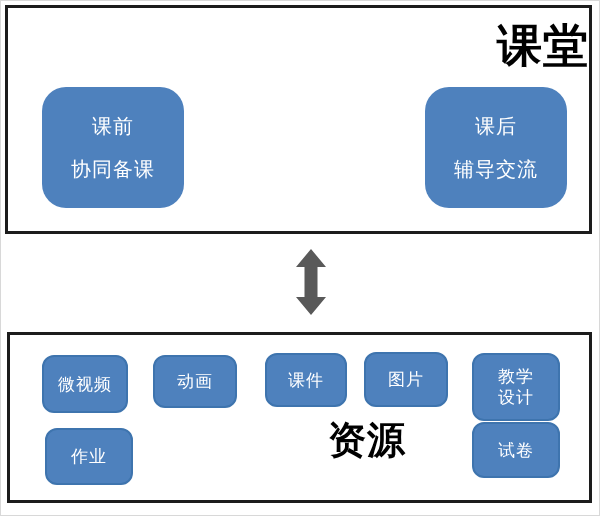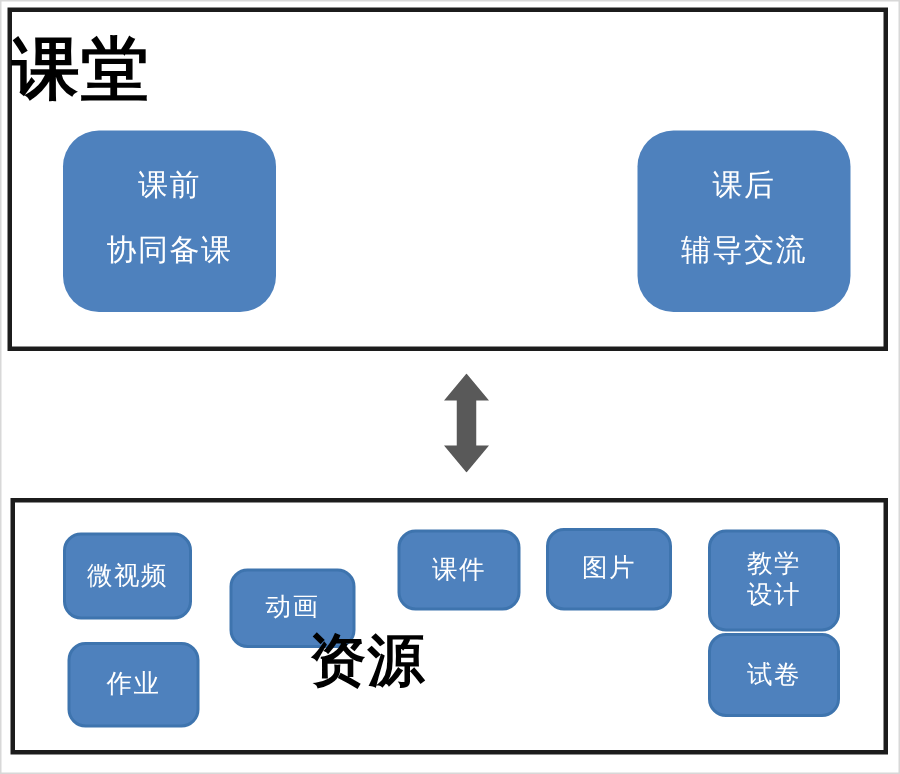--- a/index.html
+++ b/index.html
@@ -17,21 +17,21 @@
     box-sizing: border-box;
     border: 3px solid #1c1c1c;
     background: #ffffff;
   }
   .panel-top  { left: 5px; top: 5px;   width: 587px; height: 229px; }
   .panel-bottom { left: 7px; top: 332px; width: 585px; height: 171px; }
   .panel-title {
     position: absolute;
     left: 0;
     width: 100%;
-    text-align: left;
+    text-align: right;
     font-size: 45px;
     font-weight: 900;
     color: #000000;
     line-height: 1.15;
     letter-spacing: 1px;
   }
   .panel-top .panel-title { top: 12px; }
   .panel-bottom .panel-title {
     left: 196px;
     width: 200px;
@@ -46,21 +46,20 @@
     background: #4e81bd;
     border-radius: 24px;
     color: #ffffff;
     display: flex;
     flex-direction: column;
     align-items: center;
     justify-content: center;
     gap: 23px;
     font-size: 20px;
     letter-spacing: 1px;
-    font-family: Liberation Mono, monospace;
   }
   .stage-box span { line-height: 1; }
   .res-box {
     position: absolute;
     box-sizing: border-box;
     background: #4e81bd;
     border: 2px solid #3e74ae;
     border-radius: 12px;
     color: #ffffff;
     display: flex;
@@ -100,21 +99,21 @@
   <div class="arrow-wrap">
     <svg width="30" height="66" viewBox="0 0 30 66">
       <polygon points="15,0 30,18 21.5,18 21.5,48 30,48 15,66 0,48 8.5,48 8.5,18 0,18" fill="#595959"></polygon>
     </svg>
   </div>
 
   <div class="panel panel-bottom">
     <div class="res-box" style="left:32px;  top:20px; width:86px; height:58px;">
       <span>微视频</span>
     </div>
-    <div class="res-box" style="left:143px; top:20px; width:84px; height:53px;margin-top:24px;">
+    <div class="res-box" style="left:143px; top:20px; width:84px; height:53px;">
       <span>动画</span>
     </div>
     <div class="res-box" style="left:255px; top:18px; width:82px; height:54px;">
       <span>课件</span>
     </div>
     <div class="res-box" style="left:354px; top:17px; width:84px; height:55px;">
       <span>图片</span>
     </div>
     <div class="res-box" style="left:462px; top:18px; width:88px; height:68px;">
       <span>教学

